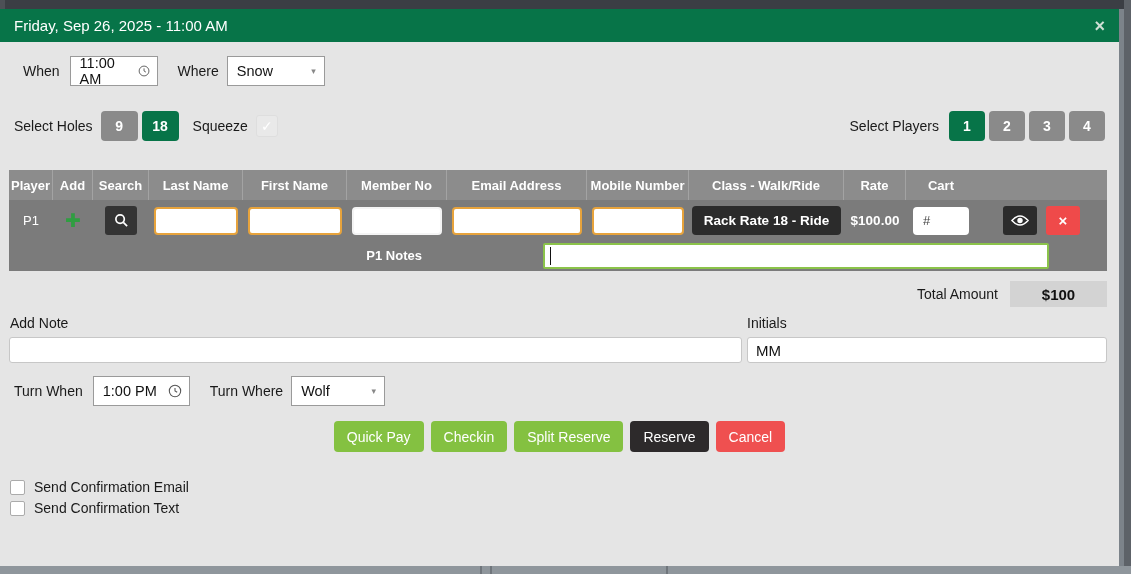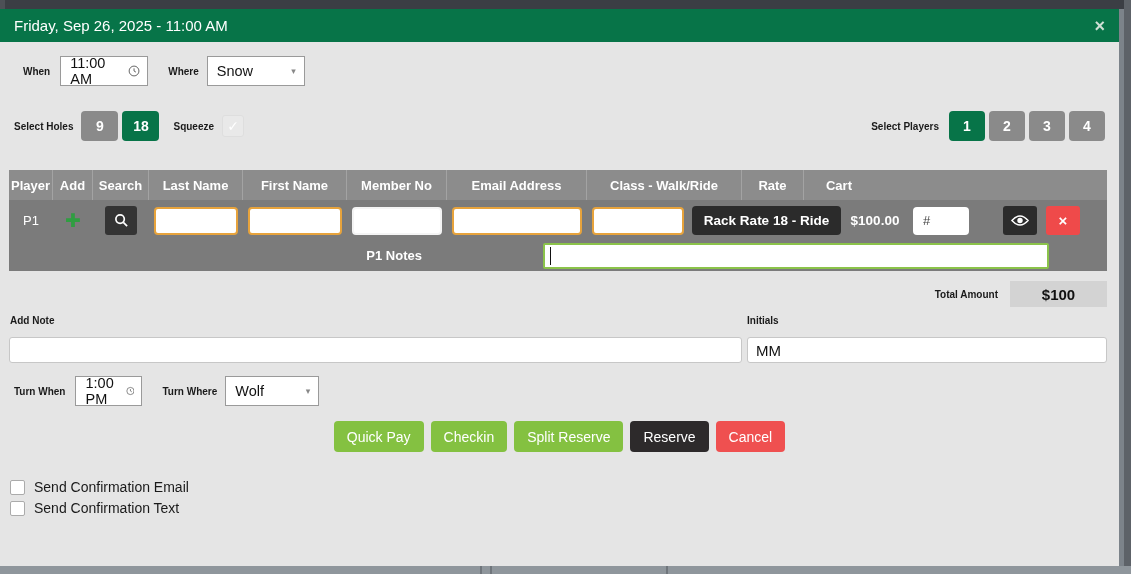--- a/index.html
+++ b/index.html
@@ -13,21 +13,21 @@
   .bg-bottom { position:absolute; left:0; top:566px; width:1131px; height:8px; background:#8f969c; }
   .bg-line   { position:absolute; top:566px; width:2px; height:8px; background:#70767c; }
 
   
   .modal { position:absolute; left:0; top:9px; width:1119px; height:557px; background:#e5e5e5; }
   .modal-header { position:absolute; left:0; top:0; width:100%; height:33px; background:#077448;
                   display:flex; align-items:center; justify-content:space-between; padding:0 14px; }
   .modal-title { color:#ffffff; font-size:15px; }
   .close-x { color:#cfe0d6; font-size:18px; font-weight:700; cursor:pointer; line-height:1; }
 
-  .lbl { font-weight:700; font-size:10px; color:#1a1a1a; }
+  .lbl { font-weight:400; font-size:14px; color:#1a1a1a; }
 
   
   .row-when { position:absolute; left:23px; top:47px; height:30px; display:flex; align-items:center; }
   .timebox { display:flex; align-items:center; justify-content:space-between; border:1px solid #9a9a9a;
              background:#fff; height:30px; padding:0 7px 0 9px; }
   .timebox .tval { font-size:14.5px; color:#111; margin-right:6px; }
   .selectbox { display:flex; align-items:center; justify-content:space-between; border:1px solid #9a9a9a;
                background:#fff; height:30px; padding:0 8px 0 9px; }
   .selectbox .sval { font-size:14.5px; color:#111; }
   .caret { font-size:9px; color:#888; margin-left:8px; }
@@ -170,20 +170,21 @@
 
   <div class="gtable">
     <div class="thead">
       <div class="th c0">Player</div>
       <div class="th c1">Add</div>
       <div class="th c2">Search</div>
       <div class="th c3">Last Name</div>
       <div class="th c4">First Name</div>
       <div class="th c5">Member No</div>
       <div class="th c6">Email Address</div>
+      <div class="th c7">Mobile Number</div>
       <div class="th c8">Class - Walk/Ride</div>
       <div class="th c9">Rate</div>
       <div class="th c10">Cart</div>
     </div>
 
     <div class="trow">
       <div class="td c0">
           <span class="ptxt">P1</span>
         </div>
       <div class="td c1">
@@ -247,21 +248,21 @@
   </div>
 
   <span class="lbl note-lbl">Add Note</span>
   <input class="note-input" value="" style="">
 
   <span class="lbl init-lbl">Initials</span>
   <input class="init-input" value="MM" style="">
 
   <div class="turn-row">
     <span class="lbl mr10">Turn When</span>
-    <div class="timebox mr20" style="width:67px">
+    <div class="timebox mr20" style="width:97px">
       <span class="tval">1:00 PM</span>
       <svg class="clock-svg" viewBox="0 0 16 16">
         <circle cx="8" cy="8" r="6.5" fill="none" stroke="#555" stroke-width="1.2"></circle>
         <path d="M8 4.5 V8 L10.5 9.5" fill="none" stroke="#555" stroke-width="1.2"></path>
       </svg>
     </div>
     <span class="lbl mr8">Turn Where</span>
     <div class="selectbox" style="width:94px">
       <span class="sval">Wolf</span>
       <span class="caret">▾</span>

